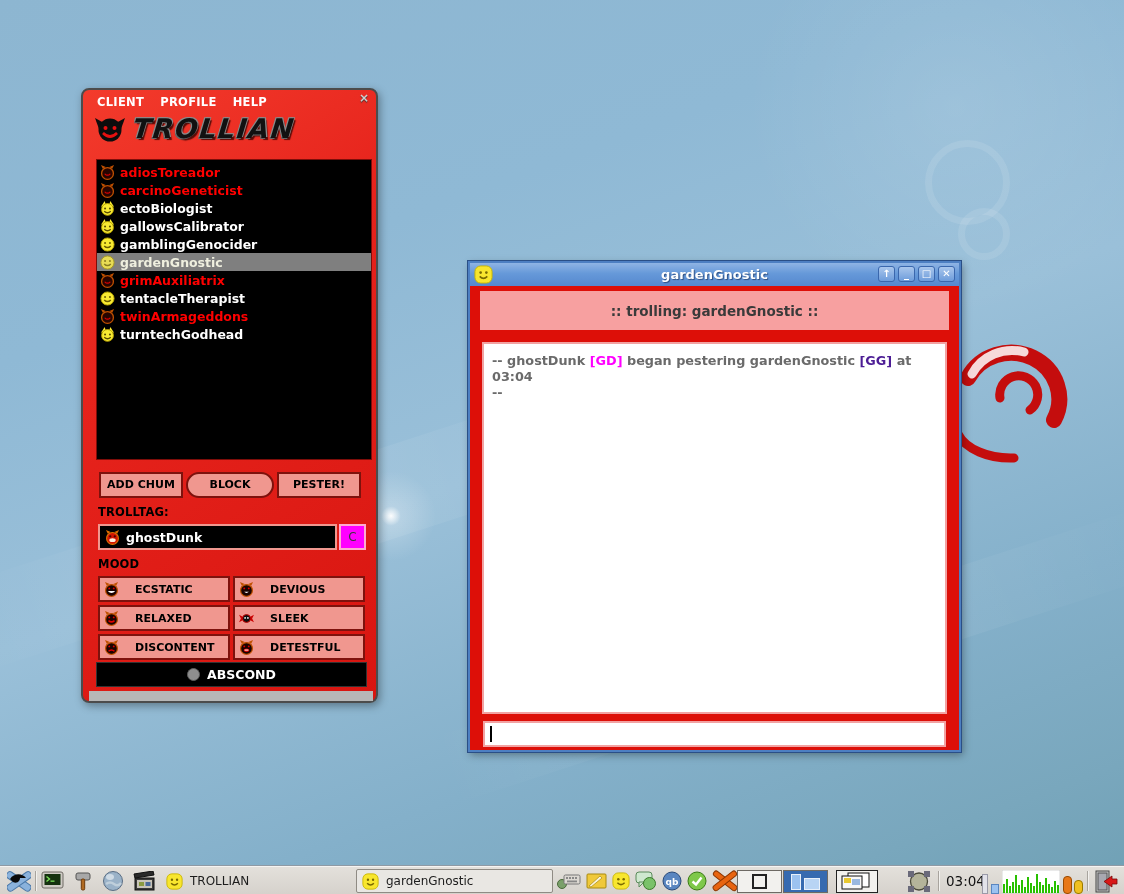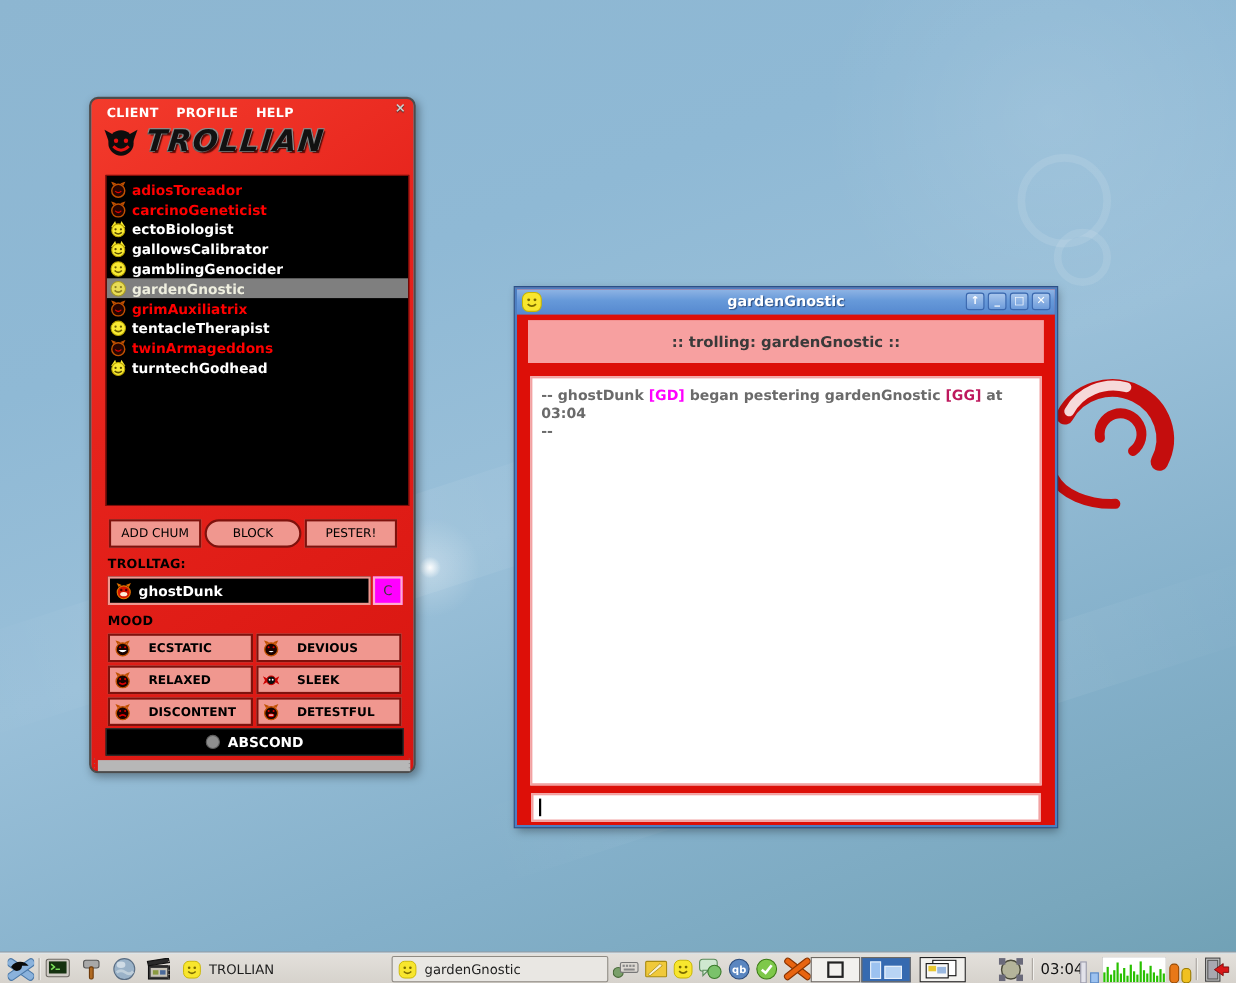--- a/index.html
+++ b/index.html
@@ -27,21 +27,21 @@
   .t-logo { position:absolute; left:10px; top:23px; display:flex; align-items:center; }
   .t-logo-text { font-size:27px; font-weight:900; font-style:italic; color:#111; letter-spacing:1.5px; margin-left:6px; transform:skewX(-6deg);
     text-shadow:-1px -1px 0 #8a8a8a, 1px -1px 0 #8a8a8a, -1px 1px 0 #666, 2px 2px 1px #5a0c08; }
   .chumlist { position:absolute; left:13px; top:69px; width:276px; height:301px; background:#000; border:1px solid #7e0d09; padding-top:3px; overflow:hidden; }
   .chum { height:18px; display:flex; align-items:center; padding-left:3px; gap:5px; font-weight:bold; font-size:12.5px; white-space:nowrap; }
   .chum svg { flex:0 0 auto; }
   .chum.offline { color:#ff0000; }
   .chum.online  { color:#ffffff; }
   .chum.selected { background:#7f7f7f; color:#efefdf; }
   .t-btnrow { position:absolute; top:382px; left:0; width:297px; }
-  .t-btn { position:absolute; height:26px; background:#f0978f; border:2px solid #7e120d; color:#000; font-weight:normal; font-size:11px; font-family:inherit; text-align:center; line-height:22px; }
+  .t-btn { position:absolute; height:26px; background:#f0978f; border:2px solid #7e120d; color:#000; font-weight:bold; font-size:11px; font-family:inherit; text-align:center; line-height:22px; }
   .t-label { position:absolute; left:15px; color:#000; font-weight:bold; font-size:11.5px; letter-spacing:.2px; }
   .trolltag-field { position:absolute; left:15px; top:434px; width:239px; height:26px; background:#000; border:2px solid #f0978f; display:flex; align-items:center; gap:6px; padding-left:5px; }
   .trolltag-field span { color:#fff; font-weight:bold; font-size:12.5px; }
   .c-btn { position:absolute; left:256px; top:434px; width:27px; height:26px; background:#ff00ff; border:2px solid #ffaad0; color:#3a3a3a; font-size:12px; text-align:center; line-height:21px; font-family:inherit; }
   .moodgrid { position:absolute; left:15px; top:486px; width:267px; display:grid; grid-template-columns:1fr 1fr; gap:3px; }
   .mood { height:26px; background:#f0978f; border:2px solid #7e120d; display:flex; align-items:center; gap:16px; padding-left:4px; color:#000; font-weight:bold; font-size:11px; }
   .abscond { position:absolute; left:13px; top:572px; width:271px; height:25px; background:#000; border:1px solid #333; color:#fff; font-weight:bold; font-size:12.5px; display:flex; align-items:center; justify-content:center; gap:7px; }
   .abscond .dot { width:13px; height:13px; border-radius:50%; background:#8e8e8e; border:1px solid #5e5e5e; }
   .t-strip { position:absolute; left:6px; top:601px; width:284px; height:10px; background:#b7b7b7; }
   .t-grip { position:absolute; top:598px; width:5px; height:14px;
@@ -55,21 +55,21 @@
   .titlebar .app-ico { margin-left:4px; }
   .titlebar .title { position:absolute; left:0; right:0; text-align:center; color:#fff; font-weight:bold; font-size:13px; text-shadow:1px 1px 1px #2e4f82; }
   .winbtns { position:absolute; right:4px; top:3px; display:flex; gap:3px; }
   .winbtn { width:17px; height:16px; border:1px solid #3a67ad; border-radius:3px;
     background:linear-gradient(180deg,#a9c6ec,#6d9cdb); color:#fff; font-size:10px; font-weight:bold; text-align:center; line-height:14px; }
   .banner { position:absolute; left:10px; top:28px; width:469px; height:39px; background:#f7a0a0;
     display:flex; align-items:center; justify-content:center; color:#3a3a3a; font-size:13.5px; font-weight:600; }
   .msgarea { position:absolute; left:12px; top:79px; width:465px; height:372px; background:#fff; border:2px solid #f2a2a2; padding:9px 8px; }
   .msg { font-weight:bold; font-size:12.8px; color:#6a6a6a; line-height:1.25; }
   .msg .gd { color:#ff00ff; }
-  .msg .gg { color:#be185d; }
+  .msg .gg { color:#4c1d95; }
   .chatinput { position:absolute; left:13px; top:458px; width:463px; height:26px; background:#fff; border:2px solid #f2a2a2; }
   .caret { position:absolute; left:5px; top:3px; width:2px; height:16px; background:#000; }
 
   
   .taskbar { position:absolute; left:0; top:866px; width:1124px; height:28px;
     background:linear-gradient(180deg,#e3e0db,#d6d2cc); border-top:1px solid #f5f4f2; box-shadow:0 -1px 0 #8f9aa4; }
   .tb { position:absolute; top:0; height:28px; display:flex; align-items:center; }
   .vsep { position:absolute; top:4px; width:1px; height:20px; background:#a8a49e; box-shadow:1px 0 0 #f2f1ee; }
   .dotsep { position:absolute; top:5px; width:3px; height:18px;
     background-image:radial-gradient(circle 1px, #8a867f 45%, transparent 50%); background-size:3px 4px; }

